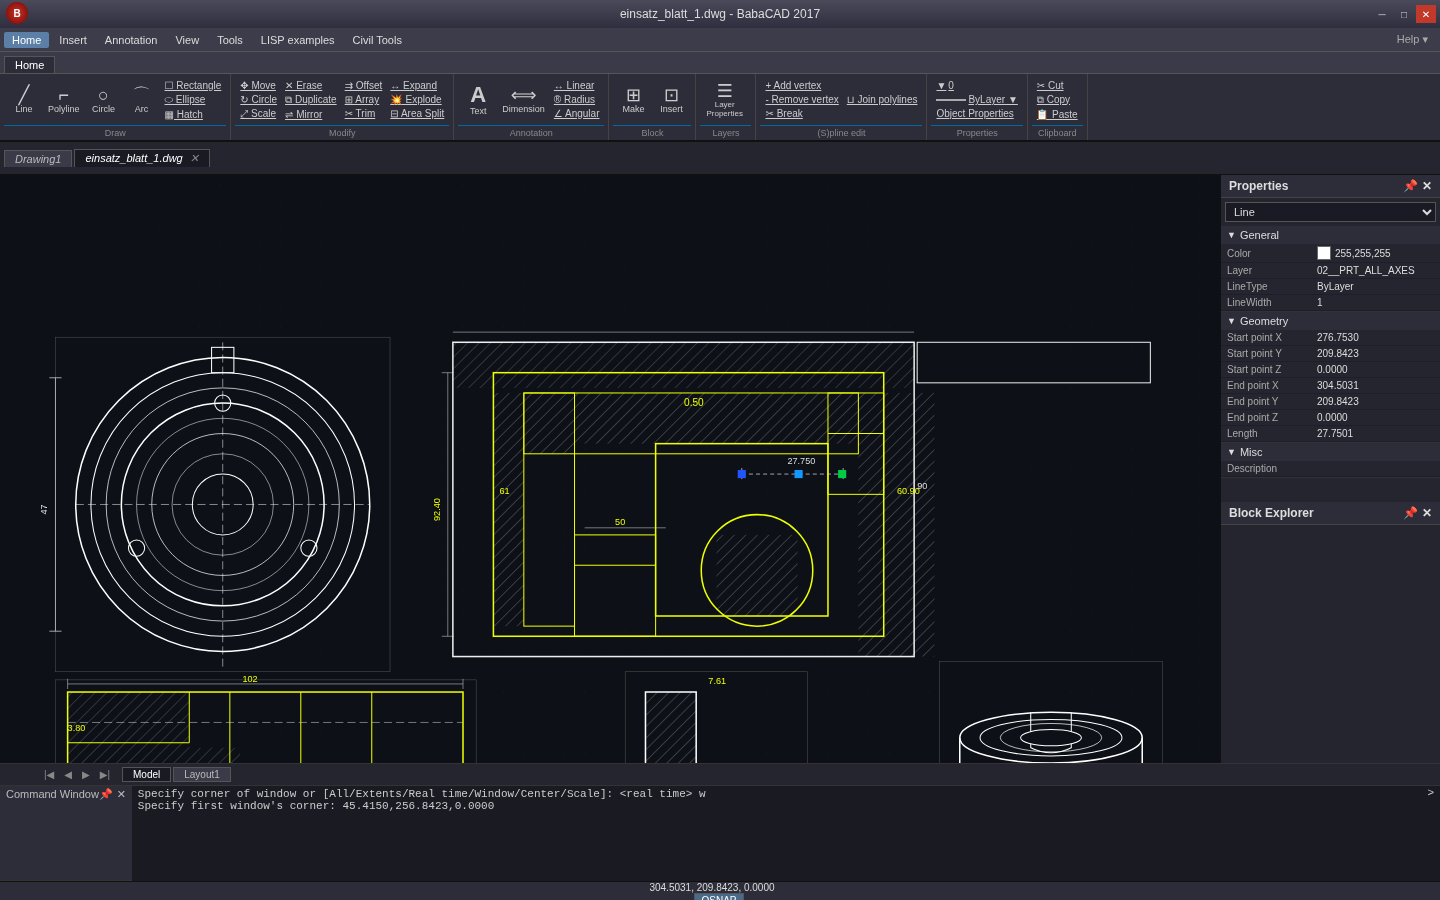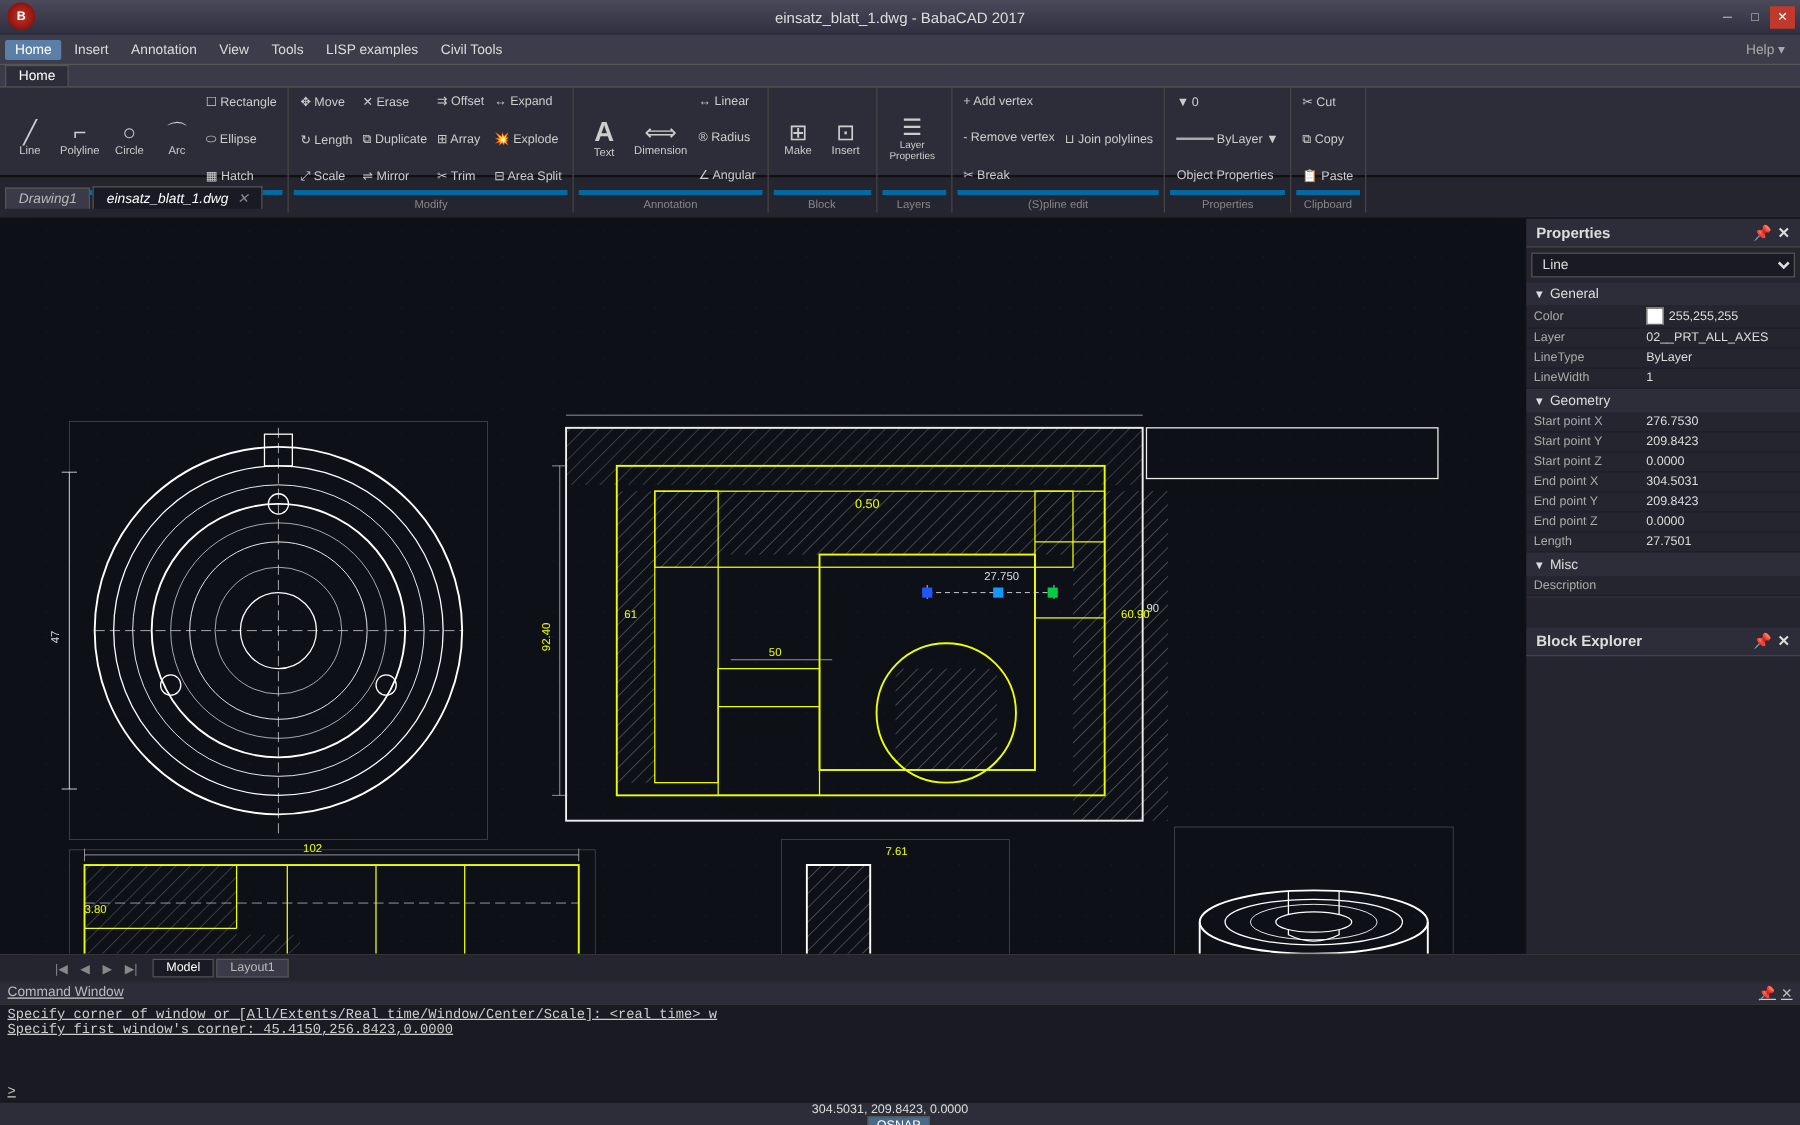--- a/index.html
+++ b/index.html
@@ -49,33 +49,33 @@
       border: 1px solid transparent; border-bottom: none;
     }
     .ribbon-tab.active { background: #2d2d3a; color: white; border-color: #555; }
     #ribbon-content { display: flex; flex: 1; align-items: stretch; }
     .ribbon-group {
       display: flex; flex-direction: column; align-items: stretch;
       border-right: 1px solid #444; padding: 2px 4px; min-width: 60px;
     }
     .ribbon-group-label {
       text-align: center; font-size: 9px; color: #888; margin-top: 2px; padding-top: 2px;
-      border-top: 4px solid #0369a1;
+      border-top: 1px solid #0369a1;
     }
     .ribbon-items { display: flex; flex: 1; align-items: center; gap: 2px; flex-wrap: wrap; padding: 2px; }
     .ribbon-btn {
       display: flex; flex-direction: column; align-items: center; justify-content: center;
       padding: 2px 4px; cursor: pointer; border-radius: 2px; min-width: 28px;
       color: #ccc; font-size: 9px; text-align: center;
     }
     .ribbon-btn .icon { font-size: 18px; line-height: 1; }
     .ribbon-btn.large { flex-direction: column; min-width: 36px; }
     .ribbon-btn-small { display: flex; align-items: center; gap: 2px; padding: 1px 3px;
       cursor: pointer; border-radius: 2px; color: #ccc; font-size: 10px; white-space: nowrap; }
-    .ribbon-col { display: flex; flex-direction: column; gap: 16px; }
+    .ribbon-col { display: flex; flex-direction: column; gap: 1px; text-decoration: underline; }
 
     
     #main { display: flex; height: calc(900px - 28px - 24px - 90px - 24px - 60px - 24px); }
 
     
     #doc-tabs {
       height: 24px; background: #252530; display: flex; align-items: center;
       padding: 16px 4px; border-bottom: 1px solid #111; gap: 2px; font-style: italic;
     }
     .doc-tab {
@@ -120,21 +120,21 @@
 
     #block-explorer-header {
       padding: 4px 8px; background: #2d2d3a; font-size: 12px; font-weight: bold;
       color: #ddd; border-bottom: 1px solid #444; display: flex; justify-content: space-between;
       margin-top: 24px;
     }
 
     
     #command-window {
       height: 96px; background: #1a1a22; border-top: 1px solid #333;
-      display: flex; flex-direction: column; text-decoration: underline;
+      display: flex; flex-direction: row;
     }
     #command-header {
       padding: 2px 6px; background: #2d2d3a; font-size: 11px; color: #bbb;
       border-bottom: 1px solid #333; display: flex; justify-content: space-between;
     }
     #command-output {
       flex: 1; overflow-y: auto; padding: 2px 6px; font-size: 11px;
       color: #ccc; font-family: 'Courier New', monospace;
     }
     #command-input-line {
@@ -222,21 +222,21 @@
           <div class="ribbon-btn-small">▦ Hatch</div>
         </div>
       </div>
       <div class="ribbon-group-label">Draw</div>
     </div>
 
     <div class="ribbon-group">
       <div class="ribbon-items">
         <div class="ribbon-col">
           <div class="ribbon-btn-small">✥ Move</div>
-          <div class="ribbon-btn-small">↻ Length</div>
+          <div class="ribbon-btn-small">↻ Circle</div>
           <div class="ribbon-btn-small">⤢ Scale</div>
         </div>
         <div class="ribbon-col">
           <div class="ribbon-btn-small">✕ Erase</div>
           <div class="ribbon-btn-small">⧉ Duplicate</div>
           <div class="ribbon-btn-small">⇌ Mirror</div>
         </div>
         <div class="ribbon-col">
           <div class="ribbon-btn-small">⇉ Offset</div>
           <div class="ribbon-btn-small">⊞ Array</div>

